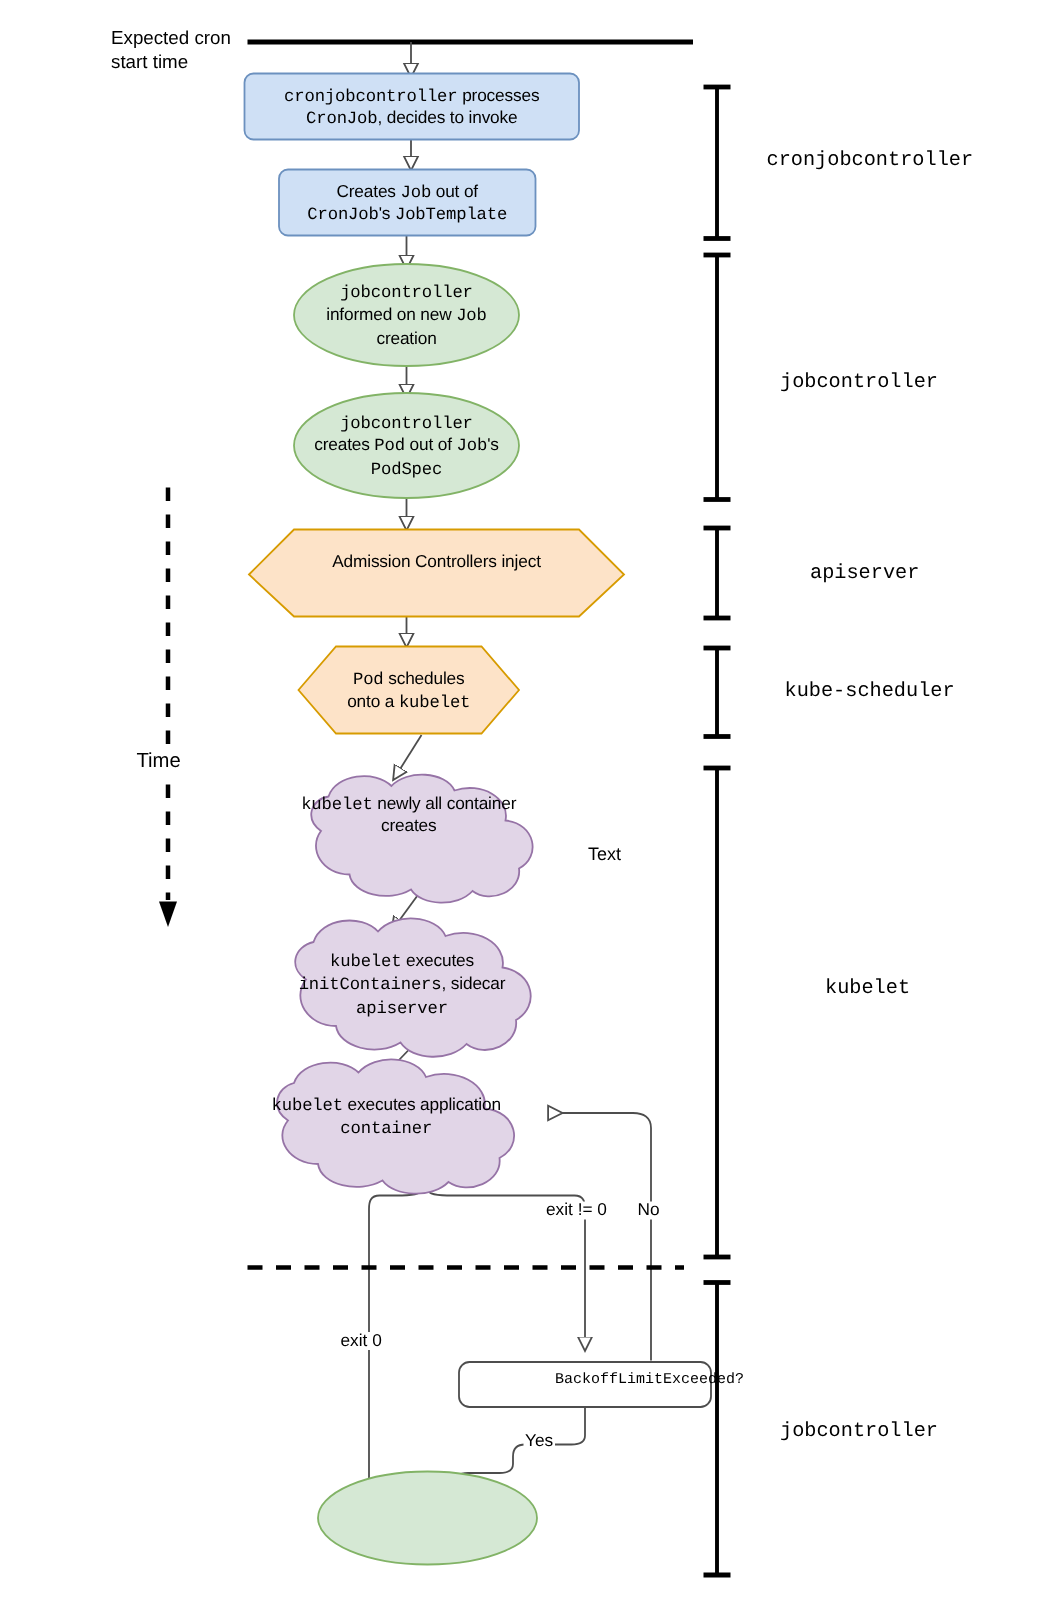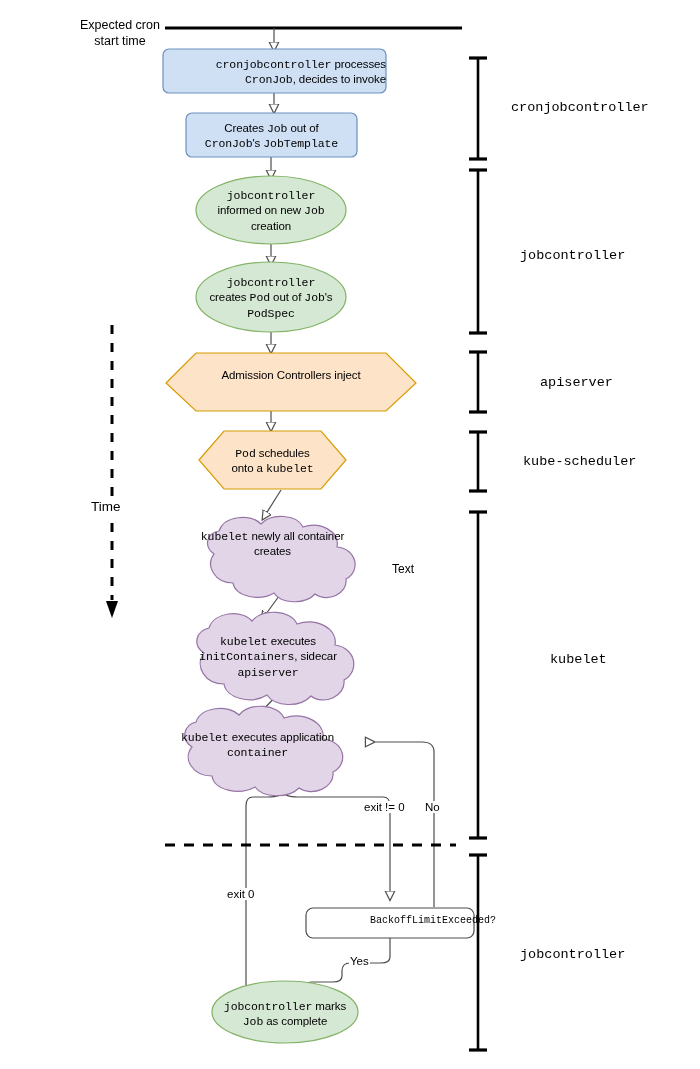--- a/index.html
+++ b/index.html
@@ -9,21 +9,21 @@
   svg{position:absolute;left:0;top:0;width:700px;height:1069px;}
   .lbl{position:absolute;text-align:center;line-height:1.25;}
   .mono{font-family:"Liberation Mono","DejaVu Sans Mono",monospace;}
   .sans{font-family:"Liberation Sans",sans-serif;}
   .node-text{font-size:11.5px;letter-spacing:-0.1px;}
   .bracket-label{font-family:"Liberation Mono","DejaVu Sans Mono",monospace;
                  font-size:13.5px;position:absolute;white-space:nowrap;}
   .edge-label{font-family:"Liberation Sans",sans-serif;font-size:11.5px;
               position:absolute;white-space:nowrap;background:#fff;padding:0 1px;}
   .corner-label{font-family:"Liberation Sans",sans-serif;font-size:12.5px;
-                position:absolute;text-align:center;line-height:1.25;}
+                position:absolute;line-height:1.25;}
   .time-label{font-family:"Liberation Sans",sans-serif;font-size:13.5px;
               position:absolute;background:#fff;padding:1px 3px;margin-top:22px;}
   .text-label{font-family:"Liberation Sans",sans-serif;font-size:12px;position:absolute;}
   .decision-label{font-family:"Liberation Mono","DejaVu Sans Mono",monospace;
                   font-size:10px;position:absolute;white-space:nowrap;margin-left:43px;}
 </style>
 </head>
 <body>
 
 <div id="canvas">
@@ -191,21 +191,21 @@
 
 <div class="corner-label" style="left:74px;top:18px;width:92px;">
   <div>Expected cron</div>
   <div>start time</div>
 </div>
 
 <div class="time-label" style="left:88px;top:476px;">Time</div>
 
 <div class="text-label" style="left:392px;top:562px;">Text</div>
 
-<div class="lbl node-text" id="nt0" style="left:163px;top:57px;width:223px;text-align:right;">
+<div class="lbl node-text" id="nt0" style="left:163px;top:57px;width:223px;">
       <div><span class="mono">cronjobcontroller</span><span class="sans"> processes</span></div>
       <div><span class="mono">CronJob</span><span class="sans">, decides to invoke</span></div>
     </div>
 <div class="lbl node-text" id="nt1" style="left:186px;top:121px;width:171px;">
       <div><span class="sans">Creates </span><span class="mono">Job</span><span class="sans"> out of</span></div>
       <div><span class="mono">CronJob</span><span class="sans">'s </span><span class="mono">JobTemplate</span></div>
     </div>
 <div class="lbl node-text" id="nt2" style="left:196px;top:188px;width:150px;">
       <div><span class="mono">jobcontroller</span></div>
       <div><span class="sans">informed on new </span><span class="mono">Job</span></div>
@@ -232,24 +232,20 @@
       <div><span class="mono">initContainers</span><span class="sans">, sidecar</span></div>
       <div><span class="mono">apiserver</span></div>
     </div>
 <div class="lbl node-text" id="nt8" style="left:170px;top:730px;width:175px;">
       <div><span class="mono">kubelet</span><span class="sans"> executes application</span></div>
       <div><span class="mono">container</span></div>
     </div>
 <div class="lbl decision-label" id="nt9" style="left:306px;top:915px;width:168px;
      text-align:center;">
       <div><span class="mono">BackoffLimitExceeded?</span></div>
-    </div>
-<div class="lbl node-text" id="nt10" style="left:210px;top:999px;width:150px;">
-      <div><span class="mono">jobcontroller</span><span class="sans"> marks</span></div>
-      <div><span class="mono">Job</span><span class="sans"> as complete</span></div>
     </div>
 
 <div class="edge-label" style="left:363px;top:801px;">exit != 0</div>
 <div class="edge-label" style="left:424px;top:801px;">No</div>
 <div class="edge-label" style="left:226px;top:888px;">exit 0</div>
 <div class="edge-label" style="left:349px;top:955px;">Yes</div>
 
 <div class="bracket-label" style="left:511px;top:100px;">cronjobcontroller</div>
 <div class="bracket-label" style="left:520px;top:248px;">jobcontroller</div>
 <div class="bracket-label" style="left:540px;top:375px;">apiserver</div>

